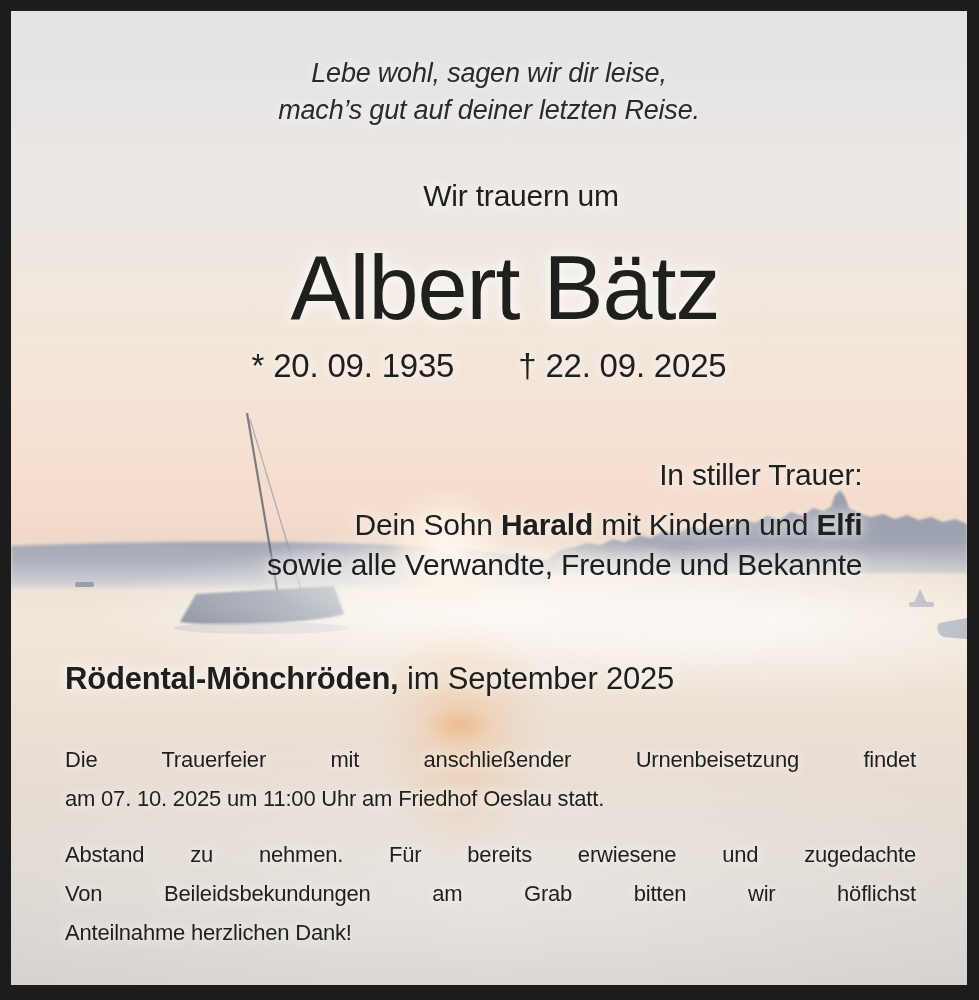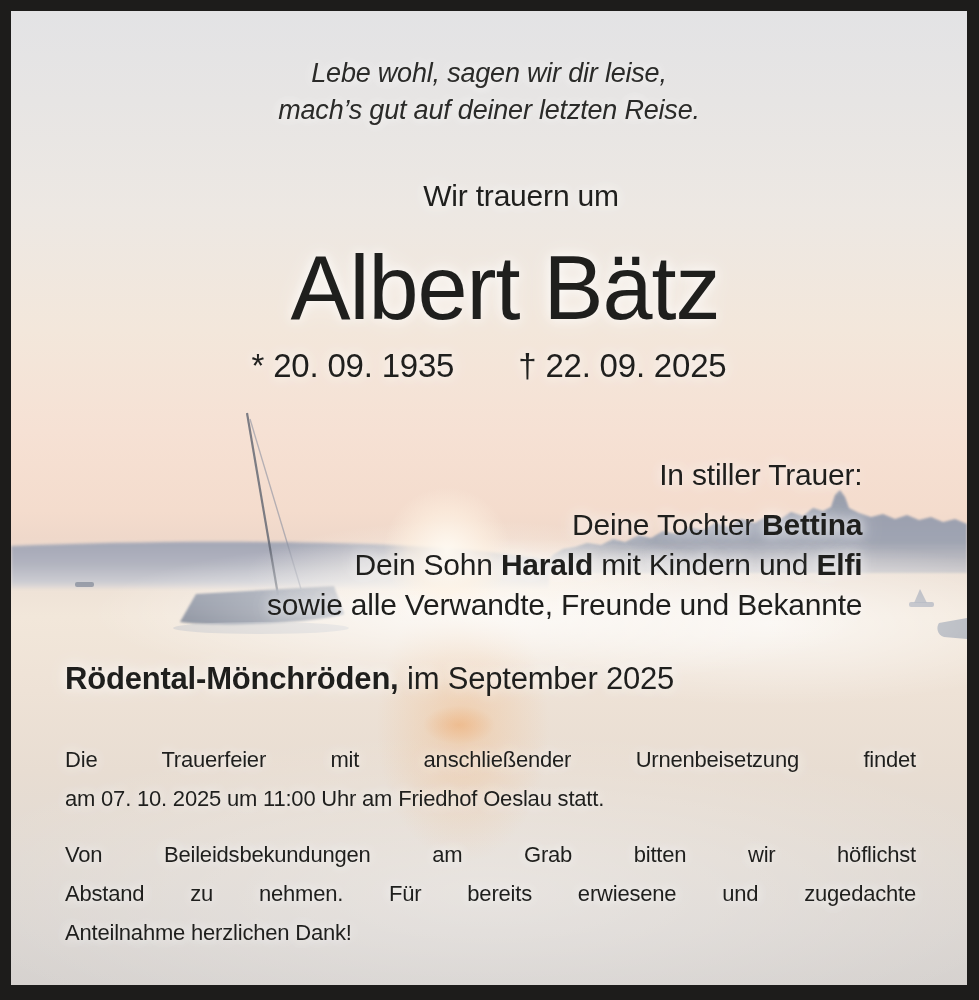--- a/index.html
+++ b/index.html
@@ -128,36 +128,33 @@
     </span>
     <span>
       <span>†</span>
       <span>22. 09. 2025</span>
     </span>
   </div>
 
   <div class="txt mourners">
     <div class="heading">In stiller Trauer:</div>
     <div>
-      <span>Deine Tochter </span><b>Bettina</b>
-    </div>
-    <div>
       <span>Dein Sohn </span><b>Harald</b><span> mit Kindern und </span><b>Elfi</b>
     </div>
     <div>sowie alle Verwandte, Freunde und Bekannte</div>
   </div>
 
   <div class="txt placeline">
     <b>Rödental-Mönchröden,</b><span> im September 2025</span>
   </div>
 
   <div class="txt para para1">
     <div class="jline">Die Trauerfeier mit anschließender Urnenbeisetzung findet</div>
     <div>am 07. 10. 2025 um 11:00 Uhr am Friedhof Oeslau statt.</div>
   </div>
 
   <div class="txt para para2">
+    <div class="jline">Abstand zu nehmen. Für bereits erwiesene und zugedachte</div>
     <div class="jline">Von Beileidsbekundungen am Grab bitten wir höflichst</div>
-    <div class="jline">Abstand zu nehmen. Für bereits erwiesene und zugedachte</div>
     <div>Anteilnahme herzlichen Dank!</div>
   </div>
 
 </div>
 
 </body></html>

